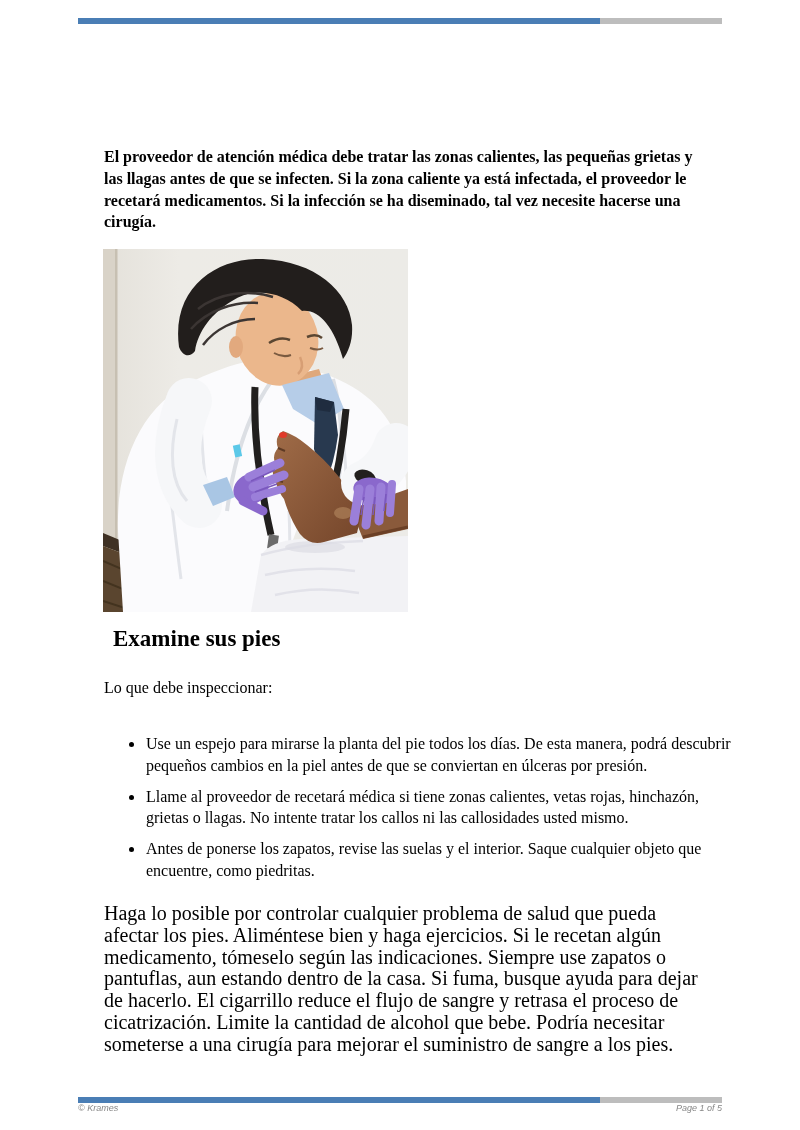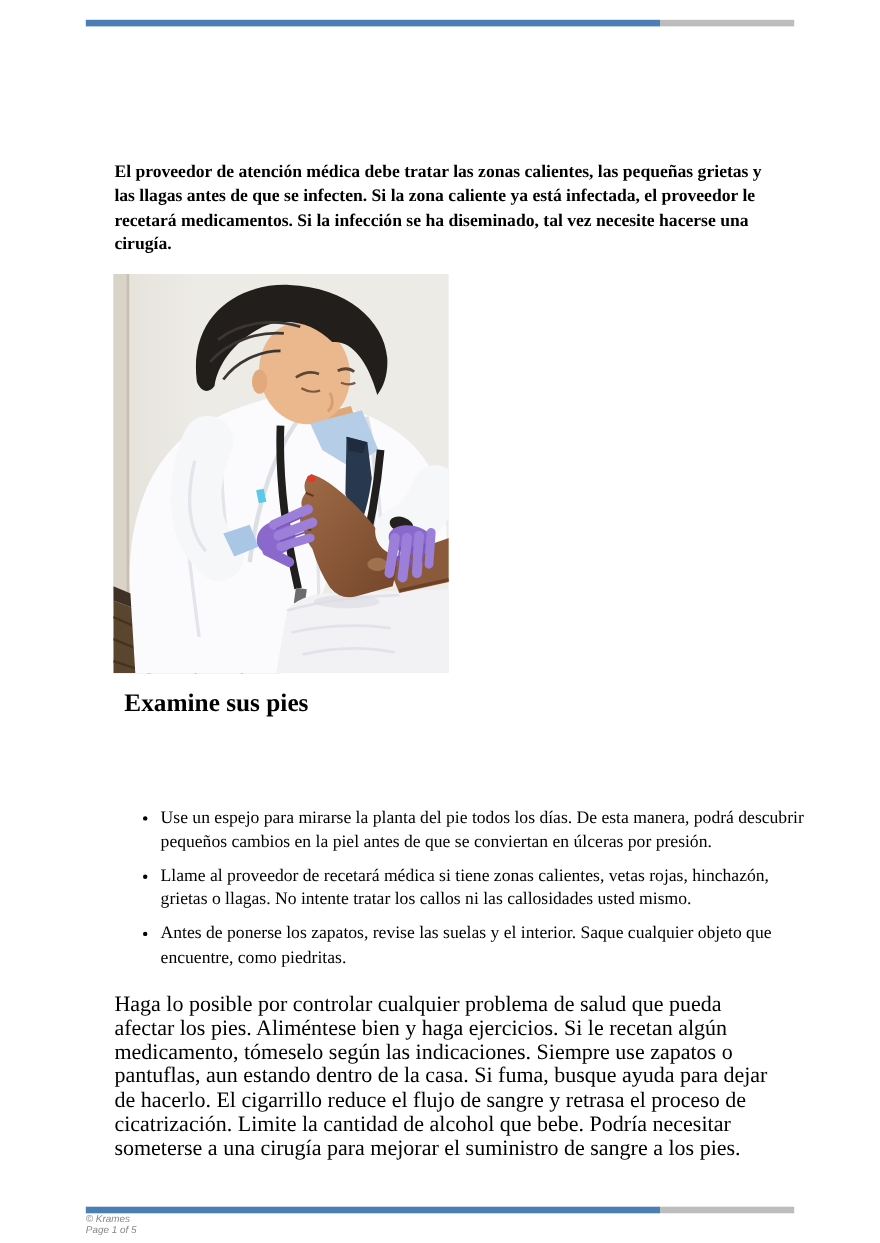--- a/index.html
+++ b/index.html
@@ -39,21 +39,21 @@
   }
   ul.inspect li { margin:0 0 9px 0; padding-left:1px; }
   p.body-para {
     position:absolute; left:104px; top:903px; width:594px; margin:0;
     font-size:20px; line-height:21.8px;
   }
   .footer-row {
     position:absolute; left:78px; top:1103px; width:644px;
     display:flex; justify-content:space-between; align-items:flex-start;
     font-family:"Liberation Sans","DejaVu Sans",sans-serif;
-    font-size:9px; font-style:italic; color:#878787;flex-direction:column;
+    font-size:9px; font-style:italic; color:#878787;
   }
 </style>
 </head>
 <body>
 
 <div class="page">
 
   <div class="accent-bar top"></div>
 
 
@@ -143,20 +143,21 @@
         <path d="M267,240 L263,276" stroke="#9b7fd9" stroke-width="9" stroke-linecap="round"></path>
         <path d="M278,238 L276,272" stroke="#9b7fd9" stroke-width="9" stroke-linecap="round"></path>
         <path d="M289,235 L287,264" stroke="#9b7fd9" stroke-width="8" stroke-linecap="round"></path>
         <path d="M261,248 L258,266 M272,248 L270,266 M283,245 L281,262" stroke="#7a58bd" stroke-width="1.5"></path>
       </g>
     </svg>
   </figure>
 
   <h2 class="sec sec-examine">Examine sus pies</h2>
 
+  <p class="lead">Lo que debe inspeccionar:</p>
 
   <ul class="inspect">
     <li>Use un espejo para mirarse la planta del pie todos los días. De esta manera, podrá descubrir pequeños cambios en la piel antes de que se conviertan en úlceras por presión.</li>
     <li>Llame al proveedor de recetará médica si tiene zonas calientes, vetas rojas, hinchazón, grietas o llagas. No intente tratar los callos ni las callosidades usted mismo.</li>
     <li>Antes de ponerse los zapatos, revise las suelas y el interior. Saque cualquier objeto que encuentre, como piedritas.</li>
   </ul>
 
   <p class="body-para">Haga lo posible por controlar cualquier problema de salud que pueda afectar los pies. Aliméntese bien y haga ejercicios. Si le recetan algún medicamento, tómeselo según las indicaciones. Siempre use zapatos o pantuflas, aun estando dentro de la casa. Si fuma, busque ayuda para dejar de hacerlo. El cigarrillo reduce el flujo de sangre y retrasa el proceso de cicatrización. Limite la cantidad de alcohol que bebe. Podría necesitar someterse a una cirugía para mejorar el suministro de sangre a los pies.</p>
 
 

